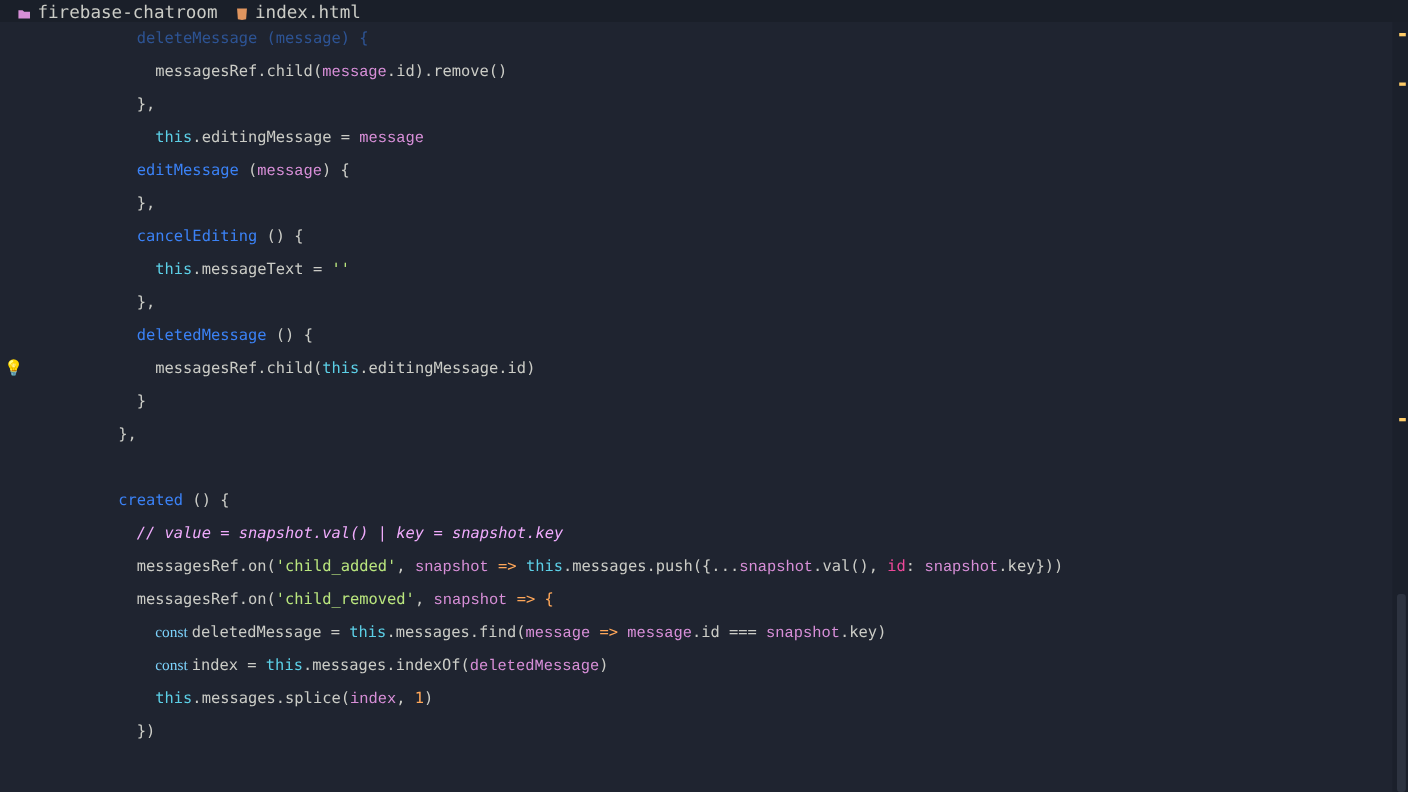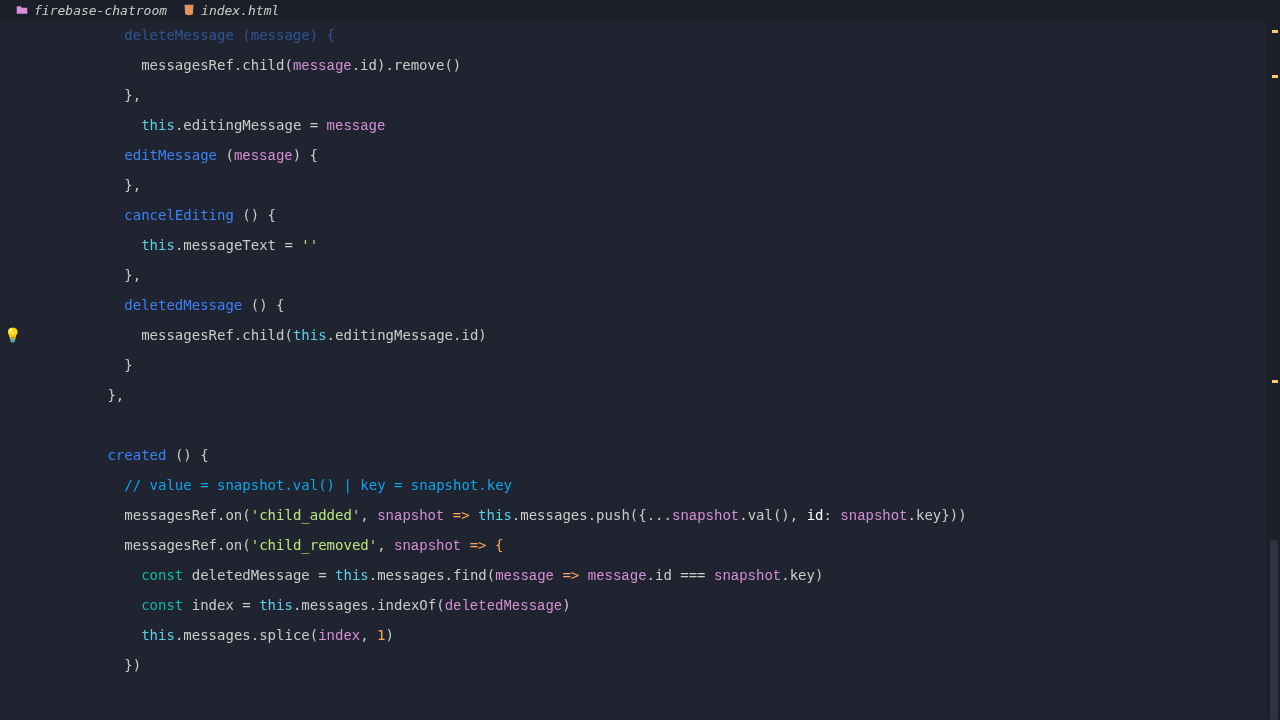--- a/index.html
+++ b/index.html
@@ -11,22 +11,21 @@
     width: 1280px;
     height: 720px;
     overflow: hidden;
     position: relative;
   }
   .tabs {
     height: 20px;
     background: #1a1f29;
     display: flex;
     padding-left: 8px;
-    font-size: 13px;
-    font-style: italic;
+    font-size: 16px;
   }
   .tab {
     display: flex;
     align-items: center;
     padding: 0 8px;
     gap: 6px;
     color: #8a919f;
   }
   .tab.active { color: #cbccc6; }
   .tab-icon {
@@ -49,27 +48,27 @@
   .bulb {
     position: absolute;
     left: 46px;
     color: #e6c07b;
     font-size: 14px;
   }
   .tok-default { color: #cbccc6; }
   .tok-fn { color: #3b82f6; }
   .tok-param { color: #d88fd8; font-family: Liberation Mono, monospace; }
   .tok-this { color: #5ccfe6; }
-  .tok-keyword { color: #14b8a6; }
+  .tok-keyword { color: #7dd3fc; font-family: Liberation Serif, serif; }
   .tok-null { color: #ffa759; }
   .tok-string { color: #bae67e; }
-  .tok-comment { color: #0ea5e9; }
+  .tok-comment { color: #f0abfc; font-style: italic; }
   .tok-number { color: #ffa759; }
   .tok-arrow { color: #ffa759; }
-  .tok-member { color: #ffffff; }
+  .tok-member { color: #ec4899; }
   .minimap {
     position: absolute;
     right: 0;
     top: 20px;
     width: 14px;
     height: 700px;
     background: #1b202b;
   }
   .scroll-thumb {
     position: absolute;

